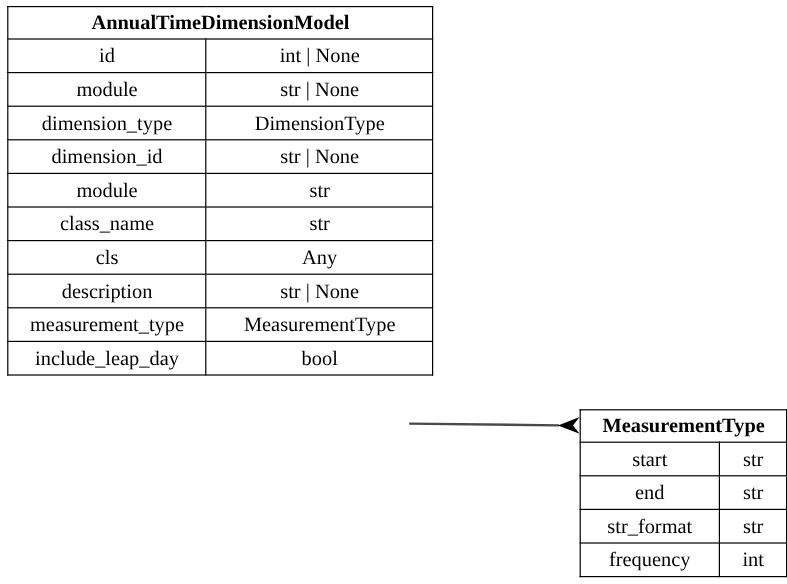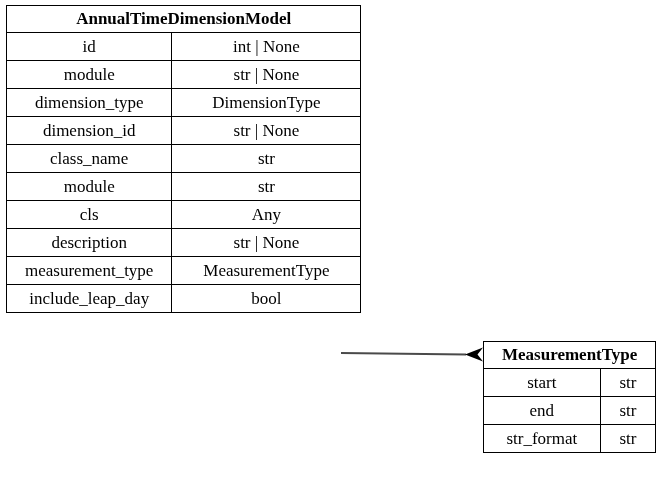--- a/index.html
+++ b/index.html
@@ -78,25 +78,25 @@
       </tr>
       <tr>
         <td>dimension_type</td>
         <td>DimensionType</td>
       </tr>
       <tr>
         <td>dimension_id</td>
         <td>str | None</td>
       </tr>
       <tr>
-        <td>class_name</td>
+        <td>module</td>
         <td>str</td>
       </tr>
       <tr>
-        <td>module</td>
+        <td>class_name</td>
         <td>str</td>
       </tr>
       <tr>
         <td>cls</td>
         <td>Any</td>
       </tr>
       <tr>
         <td>description</td>
         <td>str | None</td>
       </tr>
@@ -127,20 +127,24 @@
         <td>str</td>
       </tr>
       <tr>
         <td>end</td>
         <td>str</td>
       </tr>
       <tr>
         <td>str_format</td>
         <td>str</td>
       </tr>
+      <tr>
+        <td>frequency</td>
+        <td>int</td>
+      </tr>
     </tbody>
   </table>
 
   <svg class="edge-layer" viewBox="0 0 656 487" xmlns="http://www.w3.org/2000/svg">
     <line x1="341" y1="353" x2="466" y2="354.5" stroke="#4a4a4a" stroke-width="2"></line>
     <polygon points="483,347.5 465,354.5 483,361.5 477.5,354.5" fill="#000000"></polygon>
   </svg>
 
 </div>
 

